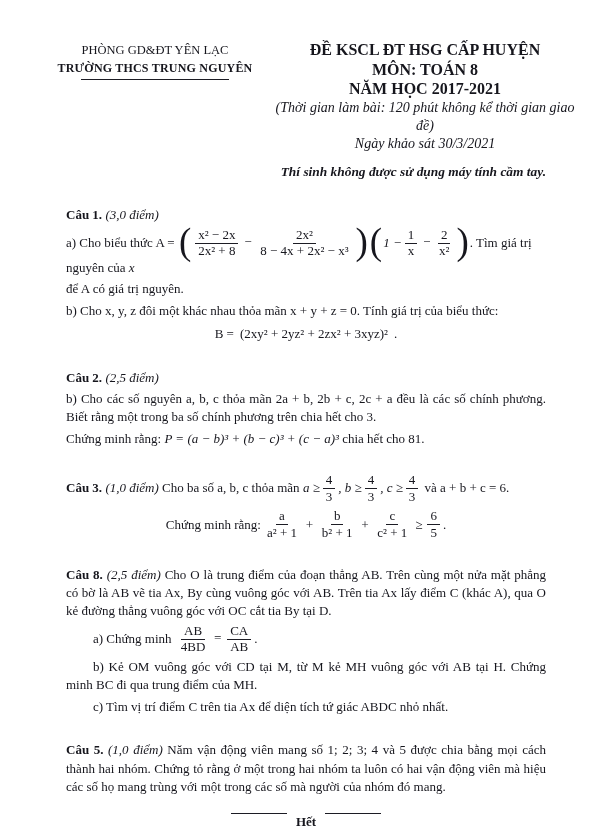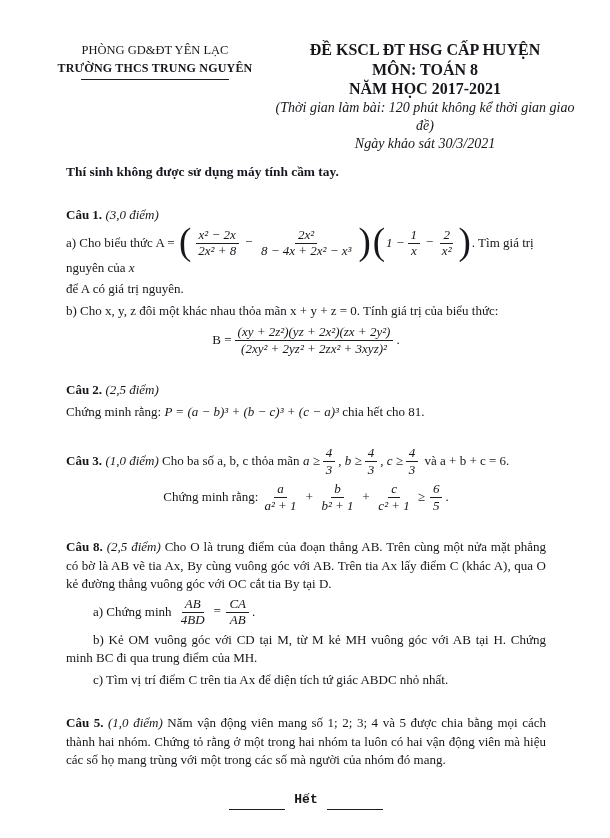--- a/index.html
+++ b/index.html
@@ -11,43 +11,43 @@
   }
   
   .header{display:flex;width:540px;margin-left:-26px;}
   .h-left{width:230px;text-align:center;padding-top:2px;}
   .dept{font-size:12.5px;}
   .school{font-size:12px;font-weight:bold;letter-spacing:0.2px;}
   .school-underline{width:148px;border-top:1.4px solid #1c1c24;margin:2px auto 0;}
   .h-right{flex:1;text-align:center;}
   .t1{font-size:16px;font-weight:bold;line-height:1.22;}
   .note{font-style:italic;font-size:14px;line-height:1.3;}
-  .rule{font-weight:bold;text-align:left;font-size:13.4px;margin:9px 0 18px;}
+  .rule{font-weight:bold;text-align:right;font-size:13.4px;margin:9px 0 18px;font-style:italic;}
   
   .para{margin:3px 0;text-align:justify;}
   .qhead{margin-top:25px;}
   .indent{text-indent:27px;}
   .noindent-pl{padding-left:27px;text-indent:0;}
   b.qlabel{font-weight:bold;}
   i.qpts{font-style:italic;}
   .math{font-style:italic;}
   .upright{font-style:normal;}
   
   .frac{display:inline-flex;flex-direction:column;align-items:center;
-        vertical-align:middle;margin:0 3px;line-height:1.12;font-style:italic;}
+        vertical-align:middle;margin:0 3px;line-height:1.12;}
   .frac .fnum{padding:0 3px 0.5px;border-bottom:1px solid #1c1c24;white-space:nowrap;}
   .frac .fden{padding:0.5px 3px 0;white-space:nowrap;}
   .mathline{text-align:left;}
   .bp{font-size:37px;font-weight:300;line-height:0;vertical-align:middle;
       font-style:normal;position:relative;top:-1px;padding:0 1px;}
   .cformula{text-align:center;margin:5px 0 7px;}
   .cformula .inner{display:inline-flex;align-items:center;}
   .op{padding:0 2px;font-style:italic;}
   
-  .het{display:flex;align-items:flex-end;justify-content:center;margin-top:22px;font-family:Liberation Mono, monospace;}
+  .het{display:flex;align-items:flex-start;justify-content:center;margin-top:16px;}
   .het .dash{width:56px;border-top:1.2px solid #1c1c24;margin:0 9px;}
   .het .het-label{font-weight:bold;font-size:13px;}
   .footnote{text-align:center;font-style:italic;font-size:13.2px;margin-top:1px;}
 </style>
 </head>
 <body>
 
 <div class="page">
 
   <div class="header">
@@ -85,28 +85,28 @@
         <span class="fden">x²</span>
       </span><span class="bp">)</span><span>. Tìm giá trị nguyên của </span><span class="math">x</span>
   </p>
   <p class="para">để A có giá trị nguyên.</p>
 
   <p class="para">b) Cho x, y, z đôi một khác nhau thỏa mãn x + y + z = 0. Tính giá trị của biểu thức:</p>
   <div class="cformula">
     <span class="inner">
         <span class="upright">B =</span>
         <span class="frac">
-          <span class="fnum">(xy + 2z²)(yz + 2x²)(zx + 2y²)</span>
           <span class="fden">(2xy² + 2yz² + 2zx² + 3xyz)²</span>
         </span>
         <span>.</span>
       </span>
   </div>
 
   <p class="para qhead"><b class="qlabel">Câu 2.</b><i class="qpts"> (2,5 điểm)</i></p>
+  <p class="para">b) Cho các số nguyên a, b, c thỏa mãn 2a + b, 2b + c, 2c + a đều là các số chính phương. Biết rằng một trong ba số chính phương trên chia hết cho 3.</p>
   <p class="para"><span>Chứng minh rằng: </span><span class="math">P = (a − b)³ + (b − c)³ + (c − a)³</span><span> chia hết cho 81.</span></p>
 
   <p class="para qhead mathline">
     <b class="qlabel">Câu 3.</b><i class="qpts"> (1,0 điểm)</i><span> Cho ba số a, b, c thỏa mãn </span><span class="math">a ≥</span><span class="frac">
         <span class="fnum">4</span>
         <span class="fden">3</span>
       </span><span class="math">, b ≥</span><span class="frac">
         <span class="fnum">4</span>
         <span class="fden">3</span>
       </span><span class="math">, c ≥</span><span class="frac">

